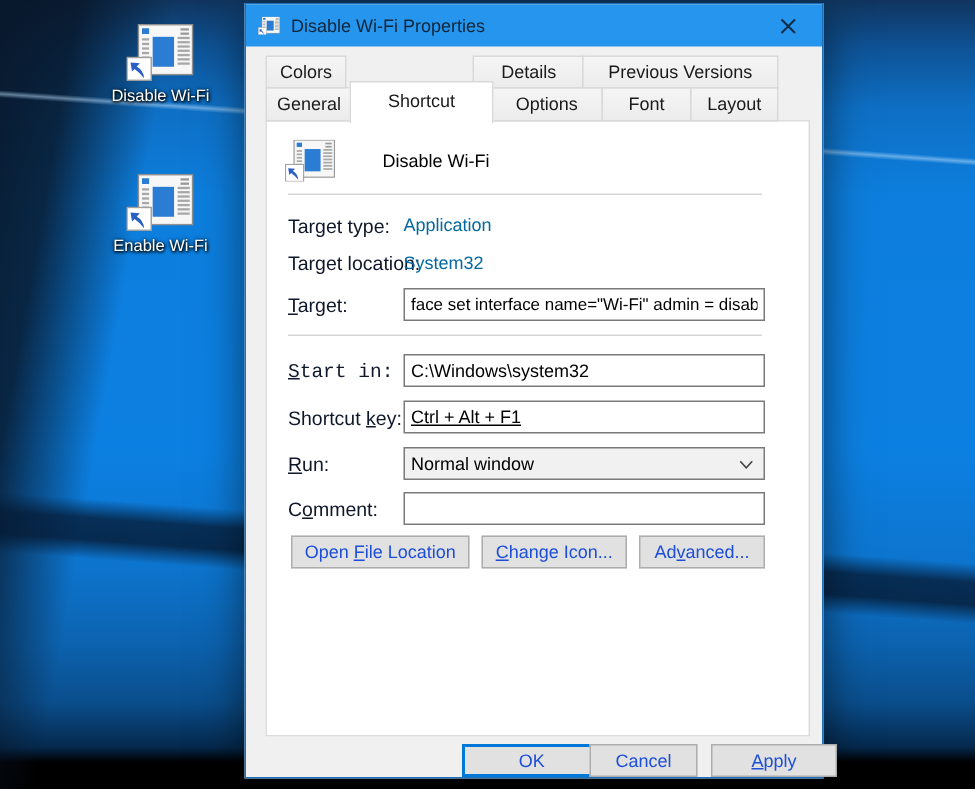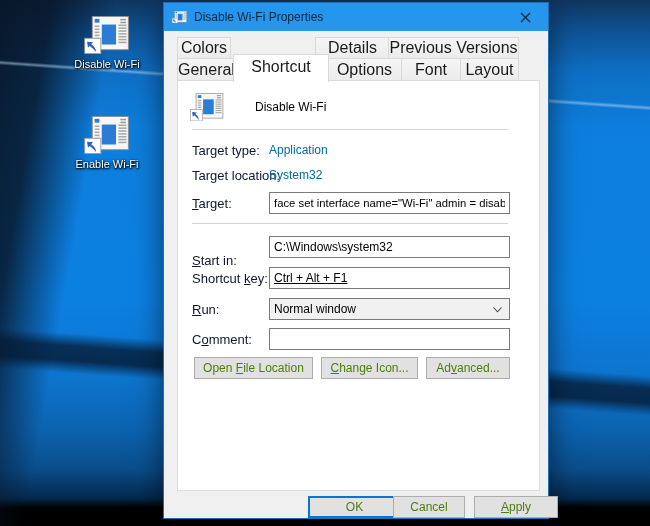--- a/index.html
+++ b/index.html
@@ -34,42 +34,42 @@
   .dialog { position:absolute; left:163px; top:2px; width:386px; height:517px;
     background:#f0f0f0; border:1px solid #1d6fb8; box-shadow:0 8px 28px rgba(0,0,0,.55); z-index:10; }
   .titlebar { position:absolute; left:0; top:0; width:100%; height:28px; background:#2595ee;
     display:flex; align-items:center; padding-left:8px; }
   .tb-title { font-size:12px; color:#102638; margin-left:7px; flex:1 1 auto;
     white-space:nowrap; overflow:hidden; }
   .tb-close { width:45px; height:28px; display:flex; align-items:center; justify-content:center; cursor:pointer; }
 
   
   .tab { position:absolute; background:linear-gradient(#f5f5f5,#ececec); border:1px solid #d9d9d9;
-    font-size:16px; color:#1a1a1a; text-align:center; z-index:2; cursor:pointer; }
+    font-size:12px; color:#1a1a1a; text-align:center; z-index:2; cursor:pointer; }
   .tab.r1 { top:34px; height:22px; line-height:20px; }
   .tab.r2 { top:55px; height:23px; line-height:21px; }
   .tab.active { top:51px; height:28px; line-height:24px; background:#fff; border-bottom:none; z-index:6; }
 
   .page { position:absolute; left:13px; top:77px; width:363px; height:411px;
     background:#fff; border:1px solid #dcdcdc; z-index:1; }
 
   .hdr-name { position:absolute; left:77px; top:19px; font-size:12px; color:#000; }
   .sep { position:absolute; left:14px; width:316px; height:1px; background:#d5d5d5; }
 
   .flabel { position:absolute; left:14px; font-size:13px; color:#0f172a; white-space:nowrap; }
   .fvalue { position:absolute; left:91px; font-size:12px; color:#0369a1; white-space:nowrap; }
   .tbox { position:absolute; left:91px; width:241px; height:22px; border:1px solid #7a7a7a;
     background:#fff; font-family:"Liberation Sans",sans-serif; font-size:12px; color:#000; padding:0 4px; }
   .tbox.small { font-size:11.3px; }
   .combo { position:absolute; left:91px; width:241px; height:22px; border:1px solid #7a7a7a;
     background:#f1f1f1; font-size:12px; color:#000; line-height:20px; padding:0 4px; cursor:pointer; }
   .combo .chev { position:absolute; right:7px; top:8px; }
 
   .btn { position:absolute; height:22px; background:#e1e1e1; border:1px solid #adadad;
-    font-size:12px; color:#4d7c0f; text-align:center; line-height:20px; cursor:pointer; }
+    font-size:12px; color:#1d4ed8; text-align:center; line-height:20px; cursor:pointer; }
   .btn.default { border:2px solid #0078d7; line-height:18px; }
   u { text-decoration:underline; }
 </style>
 </head>
 <body>
 
 <svg width="0" height="0" style="position:absolute">
   <defs>
     <symbol id="win-icon" viewBox="0 0 48 40">
       <rect x="8.5" y="0.5" width="38" height="35" fill="#f7f7f7" stroke="#8f8f8f"></rect>
@@ -152,21 +152,21 @@
       <div class="fvalue" style="top:62px;">Application</div>
 
       <div class="flabel" style="top:87px;">Target location:</div>
       <div class="fvalue" style="top:87px;">System32</div>
 
       <div class="flabel" style="top:115px;"><span></span><u>T</u><span>arget:</span></div>
       <input class="tbox small" style="top: 111px;" value="face set interface name=&quot;Wi-Fi&quot; admin = disabled">
 
       <div class="sep" style="top:142px;"></div>
 
-      <div class="flabel" style="top:172px;"><span></span><u>S</u><span>tart in:</span></div>
+      <div class="flabel" style="top:159px;font-family:Liberation Mono, monospace;"><span></span><u>S</u><span>tart in:</span></div>
       <input class="tbox" style="top: 155px;" value="C:\Windows\system32">
 
       <div class="flabel" style="top:190px;"><span>Shortcut </span><u>k</u><span>ey:</span></div>
       <input class="tbox" style="top: 186px; text-decoration: underline;" value="Ctrl + Alt + F1">
 
       <div class="flabel" style="top:221px;"><span></span><u>R</u><span>un:</span></div>
       <div class="combo" style="top:217px;">
         <span>Normal window</span>
         <svg class="chev" width="9" height="6" viewBox="0 0 9 6">
           <path d="M0.5 0.5 L4.5 4.8 L8.5 0.5" fill="none" stroke="#444" stroke-width="1.1"></path>

